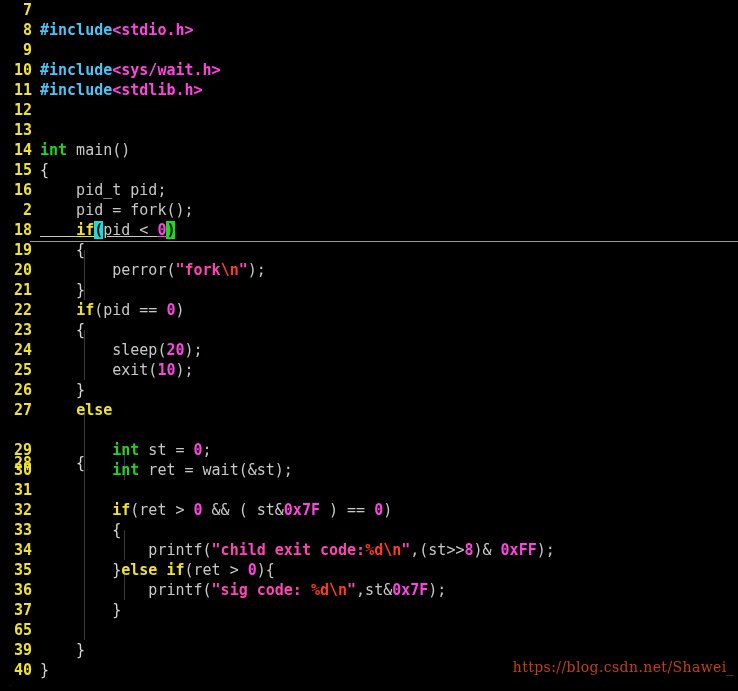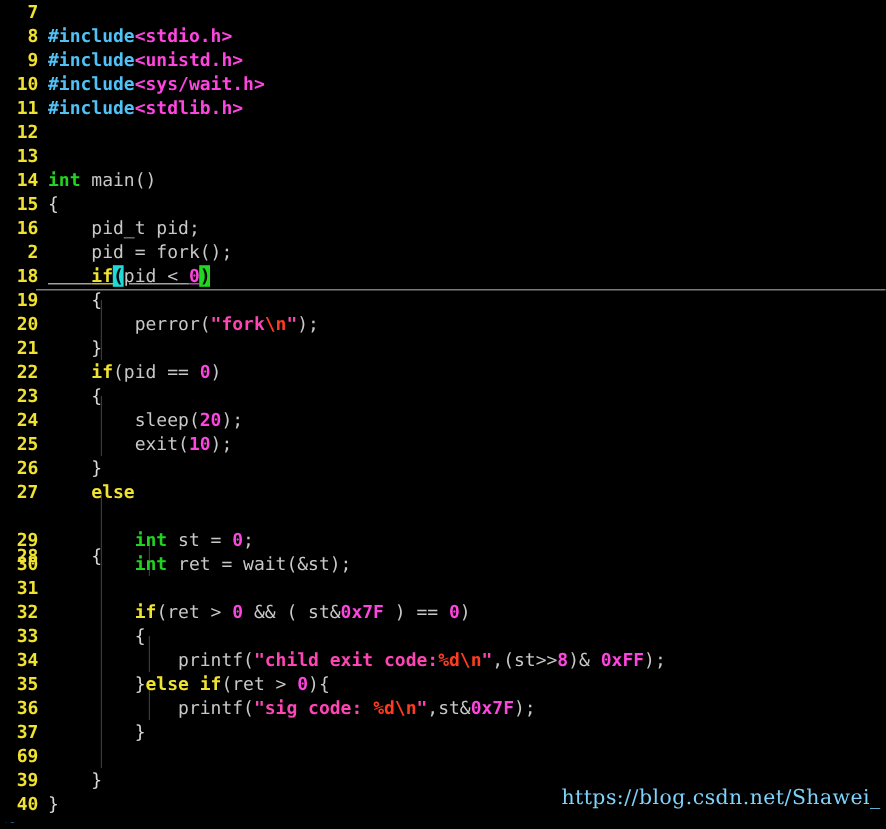--- a/index.html
+++ b/index.html
@@ -88,23 +88,23 @@
     background: #1fd81f;
     color: #000000;
     font-weight: bold;
   }
 
   
   .watermark {
     position: absolute;
     right: 4px;
     bottom: 16px;
-    color: #7dd3fc;
+    color: #c2410c;
     font-family: "DejaVu Serif", "Liberation Serif", serif;
-    font-size: 17px;
+    font-size: 14px;
     letter-spacing: 0.4px;
     z-index: 4;
     user-select: none;
   }
 
   
   .status-sliver {
     position: absolute;
     left: 0;
     bottom: 0;
@@ -132,21 +132,21 @@
   <div class="indent-guide" style="left:84px; top:250px; height:50px;"></div>
   <div class="indent-guide" style="left:84px; top:330px; height:50px;"></div>
   <div class="indent-guide" style="left:84px; top:410px; height:230px;"></div>
   <div class="indent-guide" style="left:124px; top:450px; height:30px;"></div>
   <div class="indent-guide" style="left:124px; top:530px; height:30px;"></div>
   <div class="indent-guide" style="left:124px; top:570px; height:30px;"></div>
 
   <div id="rows">
       <div class="row" style="top: 0px; position: absolute; left: 0px; right: 0px;"><span class="lnum">7</span><span class="code"></span></div>
       <div class="row" style="top: 20px; position: absolute; left: 0px; right: 0px;"><span class="lnum">8</span><span class="code"><span class="t-preproc">#include</span><span class="t-header">&lt;stdio.h&gt;</span></span></div>
-      <div class="row" style="top: 40px; position: absolute; left: 0px; right: 0px;"><span class="lnum">9</span><span class="code"><span class="t-preproc">#include</span><span class="t-header">&lt;unistd.h&gt;</span></span></div>
+      <div class="row" style="top: 40px; position: absolute; left: 0px; right: 0px;"><span class="lnum">9</span></div>
       <div class="row" style="top: 60px; position: absolute; left: 0px; right: 0px;"><span class="lnum">10</span><span class="code"><span class="t-preproc">#include</span><span class="t-header">&lt;sys/wait.h&gt;</span></span></div>
       <div class="row" style="top: 80px; position: absolute; left: 0px; right: 0px;"><span class="lnum">11</span><span class="code"><span class="t-preproc">#include</span><span class="t-header">&lt;stdlib.h&gt;</span></span></div>
       <div class="row" style="top: 100px; position: absolute; left: 0px; right: 0px;"><span class="lnum">12</span></div>
       <div class="row" style="top: 120px; position: absolute; left: 0px; right: 0px;"><span class="lnum">13</span><span class="code"></span></div>
       <div class="row" style="top: 140px; position: absolute; left: 0px; right: 0px; padding-left: 24px;"><span class="lnum">14</span><span class="code"><span class="t-type">int</span><span class="t-plain"> main()</span></span></div>
       <div class="row" style="top: 160px; position: absolute; left: 0px; right: 0px;"><span class="lnum">15</span><span class="code"><span class="t-brace">{</span></span></div>
       <div class="row" style="top: 180px; position: absolute; left: 0px; right: 0px;"><span class="lnum">16</span><span class="code"><span class="t-plain">    pid_t pid;</span></span></div>
       <div class="row" style="top: 200px; position: absolute; left: 0px; right: 0px;"><span class="lnum">2</span><span class="code"><span class="t-plain">    pid = fork();</span></span></div>
       <div class="row cursorline" style="top: 220px; position: absolute; left: 0px; right: 0px;"><span class="lnum">18</span><span class="code"><span class="t-plain ul">    </span><span class="t-keyword ul">if</span><span class="cursor-block">(</span><span class="t-plain ul">pid &lt; </span><span class="t-number ul">0</span><span class="match-block">)</span></span></div>
       <div class="row" style="top: 240px; position: absolute; left: 0px; right: 0px;"><span class="lnum">19</span><span class="code"><span class="t-brace">    {</span></span></div>
@@ -161,21 +161,21 @@
       <div class="row" style="top: 420px; position: absolute; left: 0px; right: 0px; margin-top: 33px;"><span class="lnum">28</span><span class="code"><span class="t-brace">    {</span></span></div>
       <div class="row" style="top: 440px; position: absolute; left: 0px; right: 0px;"><span class="lnum">29</span><span class="code"><span class="t-plain">        </span><span class="t-type">int</span><span class="t-plain"> st = </span><span class="t-number">0</span><span class="t-plain">;</span></span></div>
       <div class="row" style="top: 460px; position: absolute; left: 0px; right: 0px;"><span class="lnum">30</span><span class="code"><span class="t-plain">        </span><span class="t-type">int</span><span class="t-plain"> ret = wait(&amp;st);</span></span></div>
       <div class="row" style="top: 480px; position: absolute; left: 0px; right: 0px; padding-left: 12px;"><span class="lnum">31</span><span class="code"></span></div>
       <div class="row" style="top: 500px; position: absolute; left: 0px; right: 0px;"><span class="lnum">32</span><span class="code"><span class="t-plain">        </span><span class="t-keyword">if</span><span class="t-plain">(ret &gt; </span><span class="t-number">0</span><span class="t-plain"> &amp;&amp; ( st&amp;</span><span class="t-number">0x7F</span><span class="t-plain"> ) == </span><span class="t-number">0</span><span class="t-plain">)</span></span></div>
       <div class="row" style="top: 520px; position: absolute; left: 0px; right: 0px;"><span class="lnum">33</span><span class="code"><span class="t-brace">        {</span></span></div>
       <div class="row" style="top: 540px; position: absolute; left: 0px; right: 0px;"><span class="lnum">34</span><span class="code"><span class="t-plain">            printf(</span><span class="t-string">"child exit code:</span><span class="t-escape">%d</span><span class="t-escape">\n</span><span class="t-string">"</span><span class="t-plain">,(st&gt;&gt;</span><span class="t-number">8</span><span class="t-plain">)&amp; </span><span class="t-number">0xFF</span><span class="t-plain">);</span></span></div>
       <div class="row" style="top: 560px; position: absolute; left: 0px; right: 0px;"><span class="lnum">35</span><span class="code"><span class="t-brace">        }</span><span class="t-keyword">else</span><span class="t-plain"> </span><span class="t-keyword">if</span><span class="t-plain">(ret &gt; </span><span class="t-number">0</span><span class="t-plain">){</span></span></div>
       <div class="row" style="top: 580px; position: absolute; left: 0px; right: 0px;"><span class="lnum">36</span><span class="code"><span class="t-plain">            printf(</span><span class="t-string">"sig code: </span><span class="t-escape">%d</span><span class="t-escape">\n</span><span class="t-string">"</span><span class="t-plain">,st&amp;</span><span class="t-number">0x7F</span><span class="t-plain">);</span></span></div>
       <div class="row" style="top: 600px; position: absolute; left: 0px; right: 0px;"><span class="lnum">37</span><span class="code"><span class="t-brace">        }</span></span></div>
-      <div class="row" style="top: 620px; position: absolute; left: 0px; right: 0px;"><span class="lnum">69</span><span class="code"></span></div>
+      <div class="row" style="top: 620px; position: absolute; left: 0px; right: 0px;"><span class="lnum">65</span><span class="code"></span></div>
       <div class="row" style="top: 640px; position: absolute; left: 0px; right: 0px;"><span class="lnum">39</span><span class="code"><span class="t-brace">    }</span></span></div>
       <div class="row" style="top: 660px; position: absolute; left: 0px; right: 0px;"><span class="lnum">40</span><span class="code"><span class="t-brace">}</span></span></div>
     </div>
 
   <div class="cursor-line-rule" style="top:241px;"></div>
 
   <div class="watermark">https://blog.csdn.net/Shawei_</div>
 
   <div class="status-sliver">
     <span class="tilde">~</span>

